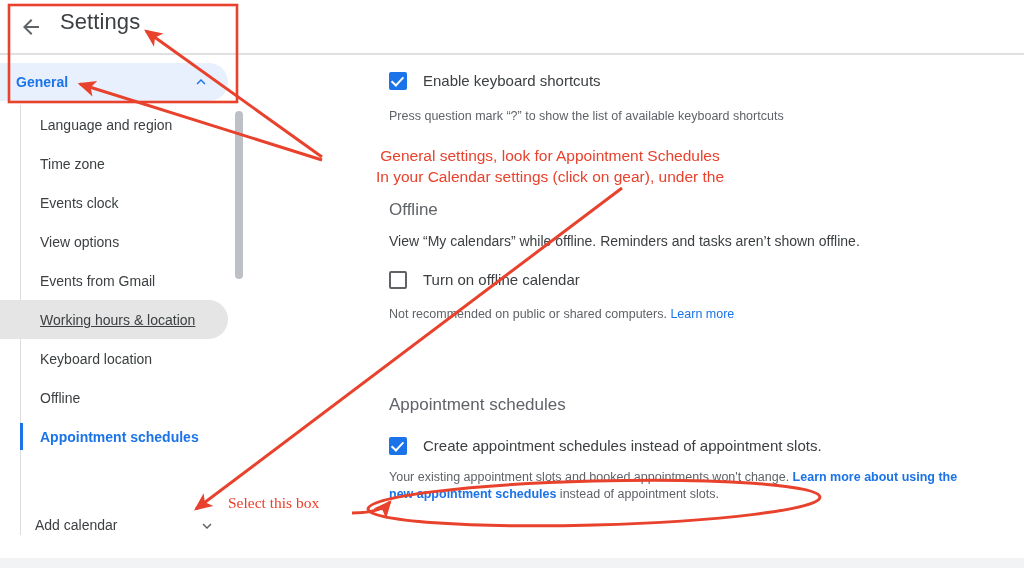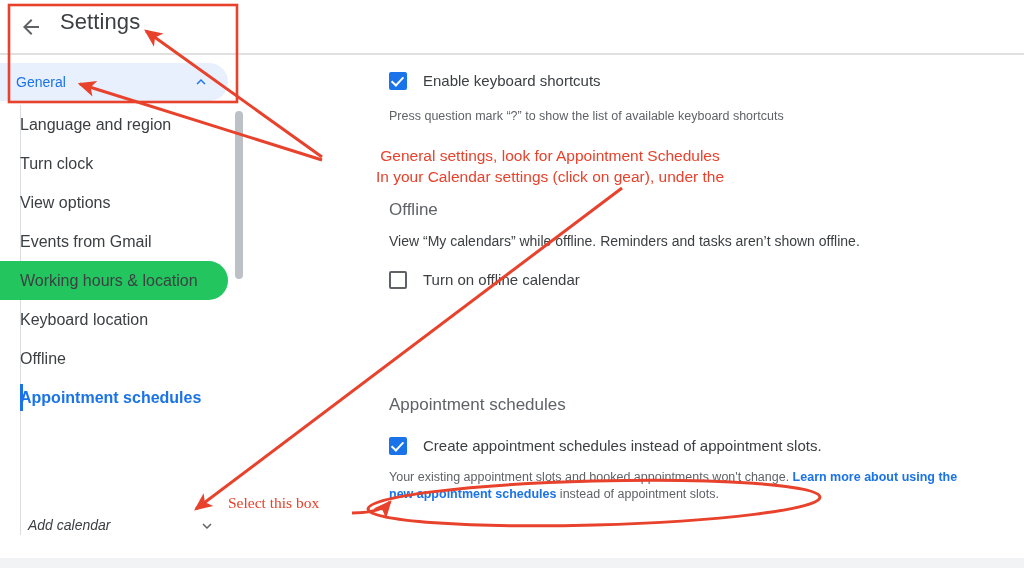--- a/index.html
+++ b/index.html
@@ -80,21 +80,21 @@
     border-radius: 0 19px 19px 0;
     display: flex;
     align-items: center;
     justify-content: space-between;
     padding: 0 18px 0 16px;
     box-sizing: border-box;
   }
   .sb-general .label {
     font-size: 14px;
     color: #1a73e8;
-    font-weight: 400;
+    font-weight: 700;
   }
   .sb-general .chev {
     color: #1a73e8;
     display: flex;
     align-items: center;
   }
 
   .sb-list {
     position: absolute;
     left: 0;
@@ -107,29 +107,30 @@
     top: 50px;
     width: 1px;
     height: 430px;
     background: #dadce0;
   }
   .sb-item {
     position: relative;
     height: 39px;
     display: flex;
     align-items: center;
-    padding-left: 20px;
+    padding-left: 40px;
     box-sizing: border-box;
-    font-size: 16px;
+    font-size: 14px;
     color: #3c4043;
   }
   .sb-item.active-pill {
-    background: #22c55e;
+    background: #e5e5e5;
     border-radius: 0 20px 20px 0;
     width: 228px;
+    text-decoration: underline;
   }
   .sb-item.selected .sb-item-label {
     color: #1a73e8;
     font-weight: 700;
   }
   .sb-item.selected::before {
     content: "";
     position: absolute;
     left: 20px;
     top: 6px;
@@ -139,25 +140,24 @@
   }
 
   .sb-footer {
     position: absolute;
     left: 0;
     bottom: 10px;
     width: 248px;
     height: 34px;
     display: flex;
     align-items: center;
-    padding-left: 28px;
+    padding-left: 35px;
     box-sizing: border-box;
     font-size: 14px;
     color: #3c4043;
-    font-style: italic;
   }
   .sb-footer .chev {
     position: absolute;
     left: 198px;
     top: 9px;
     color: #5f6368;
     display: flex;
   }
 
   
@@ -295,21 +295,24 @@
         </svg>
       </span>
     </div>
 
     <div class="sb-rail"></div>
     <div class="sb-list">
         <div class="sb-item">
           <span class="sb-item-label">Language and region</span>
         </div>
         <div class="sb-item">
-          <span class="sb-item-label">Turn clock</span>
+          <span class="sb-item-label">Time zone</span>
+        </div>
+        <div class="sb-item">
+          <span class="sb-item-label">Events clock</span>
         </div>
         <div class="sb-item">
           <span class="sb-item-label">View options</span>
         </div>
         <div class="sb-item">
           <span class="sb-item-label">Events from Gmail</span>
         </div>
         <div class="sb-item active-pill">
           <span class="sb-item-label">Working hours &amp; location</span>
         </div>
@@ -346,20 +349,23 @@
       <div class="helper" style="margin-top:18px;">Press question mark “?” to show the list of available keyboard shortcuts</div>
     </div>
 
     <div class="blk" style="left:0; top:140px; width:600px;">
       <div class="section-title">Offline</div>
       <div class="section-desc" style="margin-top:11px;">View “My calendars” while offline. Reminders and tasks aren’t shown offline.</div>
       <div class="row-check" style="margin-top:19px;">
         <span class="cbox unchecked"></span>
         <span class="check-label">Turn on offline calendar</span>
       </div>
+      <div class="helper" style="margin-top:17px;">
+        <span>Not recommended on public or shared computers. </span><a class="link" href="#">Learn more</a>
+      </div>
     </div>
 
     <div class="blk" style="left:0; top:335px; width:605px;">
       <div class="section-title">Appointment schedules</div>
       <div class="row-check" style="margin-top:21px;">
         <span class="cbox checked"></span>
         <span class="check-label">Create appointment schedules instead of appointment slots.</span>
       </div>
       <div class="helper" style="margin-top:14px; width:595px; white-space:normal;">
         <span>Your existing appointment slots and booked appointments won't change. </span><a class="bold-link" href="#">Learn more about using the new appointment schedules</a><span> instead of appointment slots.</span>

